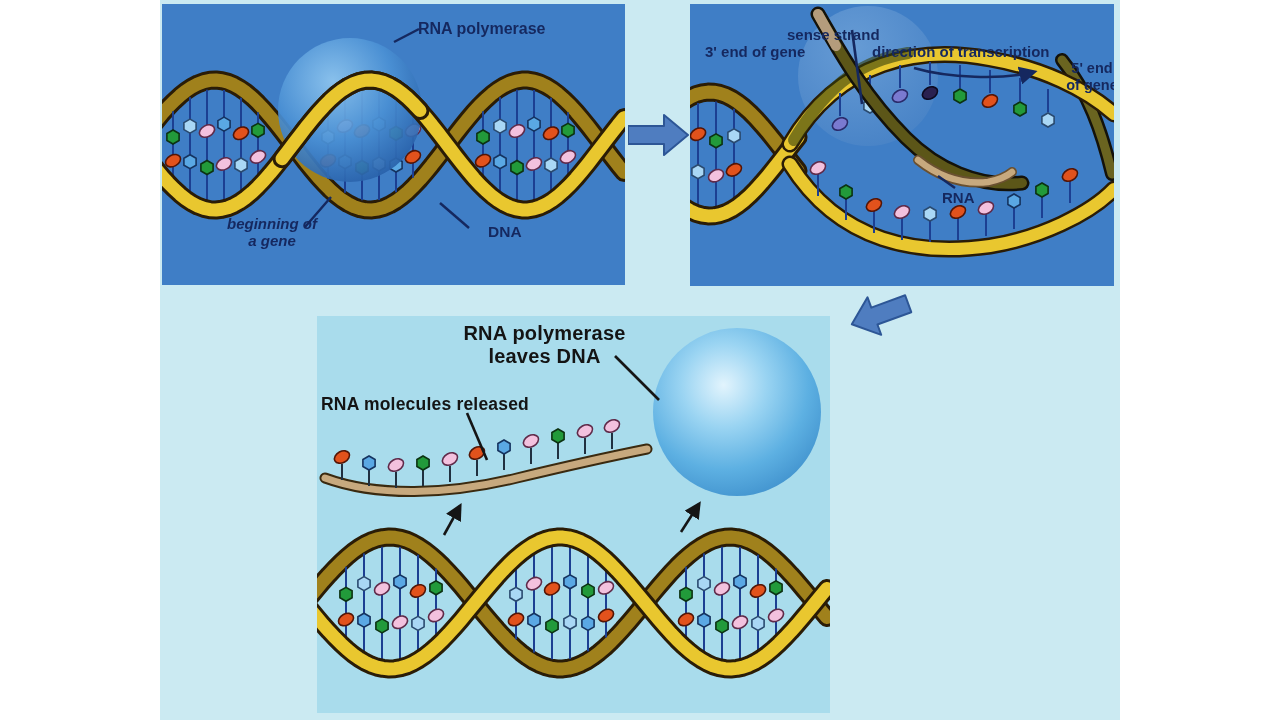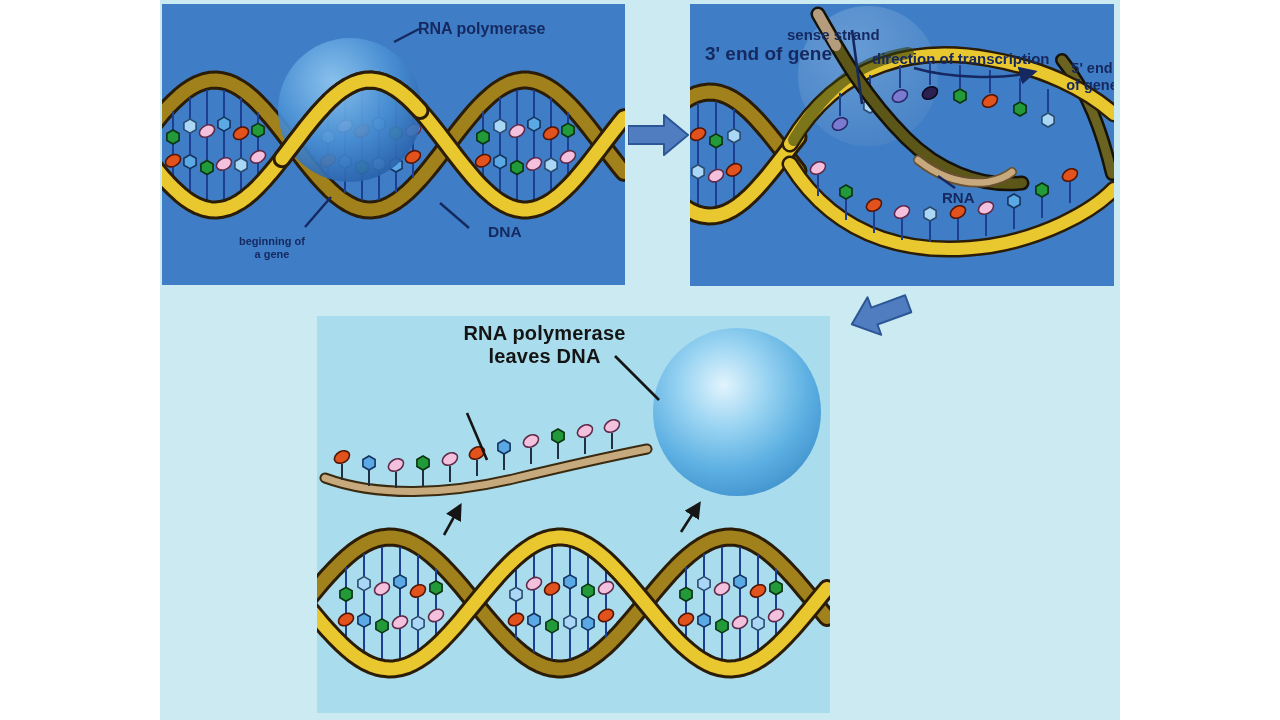--- a/index.html
+++ b/index.html
@@ -12,26 +12,26 @@
   .panel svg{display:block;position:absolute;left:0;top:0;}
   .p1{left:2px;top:4px;width:463px;height:281px;background:var(--panel-blue,#3f7ec6);}
   .p2{left:530px;top:4px;width:424px;height:282px;background:var(--panel-blue,#3f7ec6);}
   .p3{left:157px;top:316px;width:513px;height:397px;background:var(--panel-light,#a9dcec);}
   .lbl{position:absolute;font-weight:bold;color:var(--label-navy,#15285f);
        line-height:1.15;white-space:nowrap;}
   .lbl span{display:block;}
   .lbl.dark{color:var(--label-dark,#141414);}
   
   .l-rnapol{left:256px;top:16px;font-size:16px;}
-  .l-begin{left:36px;top:231px;width:148px;text-align:center;font-size:11px;}
+  .l-begin{left:36px;top:211px;width:148px;text-align:center;font-size:15px;font-style:italic;}
   .l-dna{left:326px;top:219px;font-size:15.5px;}
   
   .l-sense{left:97px;top:22px;font-size:15px;}
-  .l-3end{left:15px;top:39px;font-size:19px;}
-  .l-dir{left:182px;top:46px;font-size:15px;}
+  .l-3end{left:15px;top:39px;font-size:15px;}
+  .l-dir{left:182px;top:39px;font-size:15px;}
   .l-5end{left:356px;top:56px;width:60px;text-align:center;font-size:14.5px;margin-left:16px;}
   .l-rna2{left:252px;top:185px;font-size:15px;}
   
   .l-leaves{left:120px;top:6px;width:215px;text-align:center;font-size:20px;letter-spacing:.2px;}
   .l-released{left:4px;top:78px;font-size:17.5px;letter-spacing:.2px;}
   .l-rewinds{left:138px;top:371px;width:240px;text-align:center;font-size:19px;}
   .blockarrow{position:absolute;}
   .blockarrow polygon{fill:var(--arrow-blue,#4f7dc0);stroke:var(--arrow-edge,#2d5696);
        stroke-width:2;stroke-linejoin:round;}
   .defsvg{position:absolute;width:0;height:0;}
@@ -333,16 +333,19 @@
           <path d="M-30,265.4 L-24,272.5 L-18,279.7 L-12,287.0 L-6,294.3 L0,301.5 L6,308.6 L12,315.3 L18,321.7 L24,327.7 L30,333.2 L36,338.2 L42,342.5 L48,346.1 L54,349.0 L60,351.1 L66,352.4 L72,353.0 L78,352.7 L84,351.6 L90,349.8 L96,347.1 L102,343.7 L108,339.7 L114,334.9 L120,329.6 L126,323.8 L132,317.5 L138,310.8 L144,303.9 L150,296.7 L156,289.4 L162,282.1 L168,274.9 L174,267.8 L180,260.9 L186,254.4 L192,248.2 L198,242.5 L204,237.4 L210,232.9 L216,229.0 L222,225.9 L228,223.5 L234,221.9 L240,221.1 L246,221.1 L252,221.9 L258,223.5 L264,225.9 L270,229.0 L276,232.9 L282,237.4 L288,242.5 L294,248.2 L300,254.4 L306,260.9 L312,267.8 L318,274.9 L324,282.1 L330,289.4 L336,296.7 L342,303.9 L348,310.8 L354,317.5 L360,323.8 L366,329.6 L372,334.9 L378,339.7 L384,343.7 L390,347.1 L396,349.8 L402,351.6 L408,352.7 L414,353.0 L420,352.4 L426,351.1 L432,349.0 L438,346.1 L444,342.5 L450,338.2 L456,333.2 L462,327.7 L468,321.7 L474,315.3 L480,308.6 L486,301.5 L492,294.3 L498,287.0 L504,279.7 L510,272.5" stroke="#e9c72f" stroke-width="13" fill="none" stroke-linecap="round" stroke-linejoin="round"></path>
           <line x1="127" y1="219" x2="143" y2="190" stroke="#151515" stroke-width="2.6" marker-end="url(#mBlack)"></line>
           <line x1="364" y1="216" x2="382" y2="188" stroke="#151515" stroke-width="2.6" marker-end="url(#mBlack)"></line>
           <line x1="298" y1="40" x2="342" y2="84" stroke="#151515" stroke-width="2.6"></line>
           <line x1="150" y1="97" x2="170" y2="144" stroke="#151515" stroke-width="2.6"></line>
         </svg>
       <div class="lbl dark l-leaves">
         <span>RNA polymerase</span>
         <span>leaves DNA</span>
       </div>
+      <div class="lbl dark l-released">
+        <span>RNA molecules released</span>
+      </div>
     </div>
 
   </div>
 </div>
 
 </body></html>

